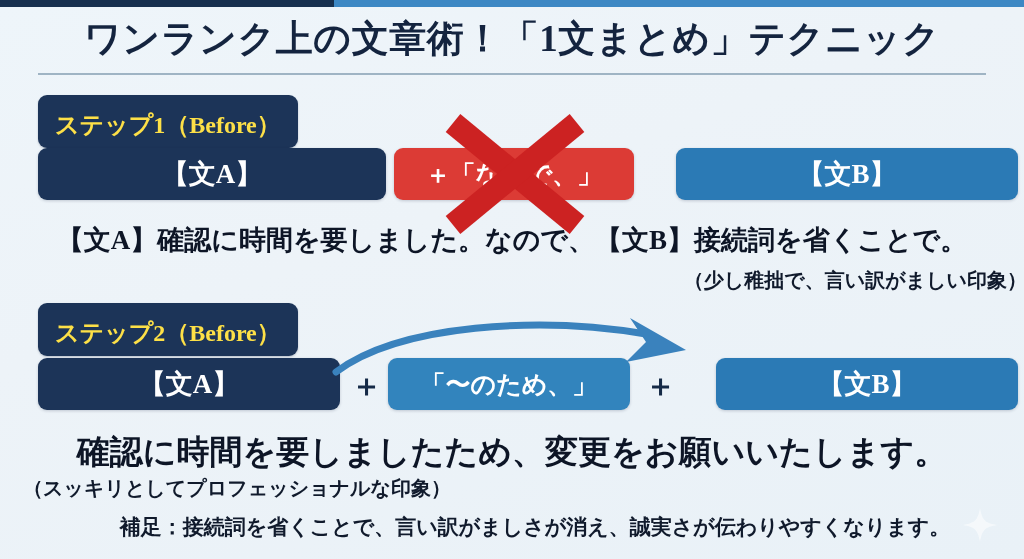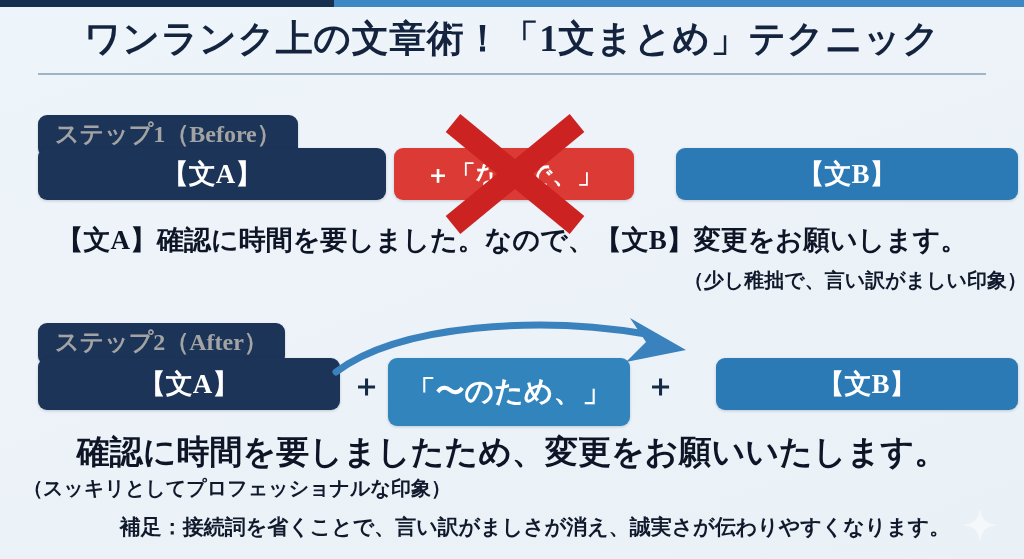--- a/index.html
+++ b/index.html
@@ -55,28 +55,27 @@
     left: 38px;
     width: 948px;
     height: 2px;
     background: #9fb4c4;
   }
 
   
   .step-badge {
     position: absolute;
     background: #1c3458;
-    color: #a3a3a3;
+    color: #fde047;
     font-size: 24px;
     font-weight: bold;
     border-radius: 9px;
-    padding: 3px 17px 7px 17px;
+    padding: 14px 17px 7px 17px;
     white-space: nowrap;
     box-shadow: 0 1px 2px rgba(20,36,63,0.25);
-    margin-top: 20px;
   }
   #badge-step1 { left: 38px; top: 95px; }
   #badge-step2 { left: 38px; top: 303px; }
 
   
   .box {
     position: absolute;
     display: flex;
     align-items: center;
     justify-content: center;
@@ -93,21 +92,21 @@
   .box-blue2 { background: #3284bd; }
   .box-red   { background: #dc3b35; }
 
   
   #box-a1 { left: 38px;  top: 148px; width: 348px; height: 52px; }
   #box-mid1 { left: 394px; top: 148px; width: 240px; height: 52px; font-size: 25px; }
   #box-b1 { left: 644px; top: 148px; width: 342px; height: 52px; }
 
   
   #box-a2 { left: 38px;  top: 358px; width: 302px; height: 52px; }
-  #box-mid2 { left: 388px; top: 358px; width: 242px; height: 68px; font-size: 29px; }
+  #box-mid2 { left: 388px; top: 358px; width: 242px; height: 52px; font-size: 25px; }
   #box-b2 { left: 684px; top: 358px; width: 302px; height: 52px; }
 
   
   .plus {
     position: absolute;
     color: #152a47;
     font-size: 31px;
     font-weight: bold;
     line-height: 1;
   }
@@ -203,24 +202,24 @@
 
   <div class="box box-navy" id="box-a1">【文A】</div>
   <div class="box box-red" id="box-mid1">＋「なので、」</div>
   <div class="box box-blue" id="box-b1">【文B】</div>
 
   <svg id="x-mark" viewBox="0 0 160 122">
     <line x1="18" y1="10" x2="142" y2="112" stroke="#cc2222" stroke-width="23" stroke-linecap="butt"></line>
     <line x1="142" y1="10" x2="18" y2="112" stroke="#cc2222" stroke-width="23" stroke-linecap="butt"></line>
   </svg>
 
-  <div class="sentence" id="sentence-1">【文A】確認に時間を要しました。なので、【文B】変更をお願いします。</div>
+  <div class="sentence" id="sentence-1">【文A】確認に時間を要しました。なので、【文B】接続詞を省くことで。</div>
   <div class="note" id="note-1">（少し稚拙で、言い訳がましい印象）</div>
 
-  <div class="step-badge" id="badge-step2">ステップ2（After）</div>
+  <div class="step-badge" id="badge-step2">ステップ2（Before）</div>
 
   <div class="box box-navy" id="box-a2">【文A】</div>
   <div class="plus" id="plus-1">＋</div>
   <div class="box box-blue2" id="box-mid2">「〜のため、」</div>
   <div class="plus" id="plus-2">＋</div>
   <div class="box box-blue" id="box-b2">【文B】</div>
 
   <svg id="curve-arrow" viewBox="0 0 380 62">
     <path d="M6,56 C70,8 210,0 316,18" fill="none" stroke="#3a82bd" stroke-width="7" stroke-linecap="round"></path>
     <path d="M300,2 L356,34 L296,46 L316,26 Z" fill="#3a82bd"></path>

